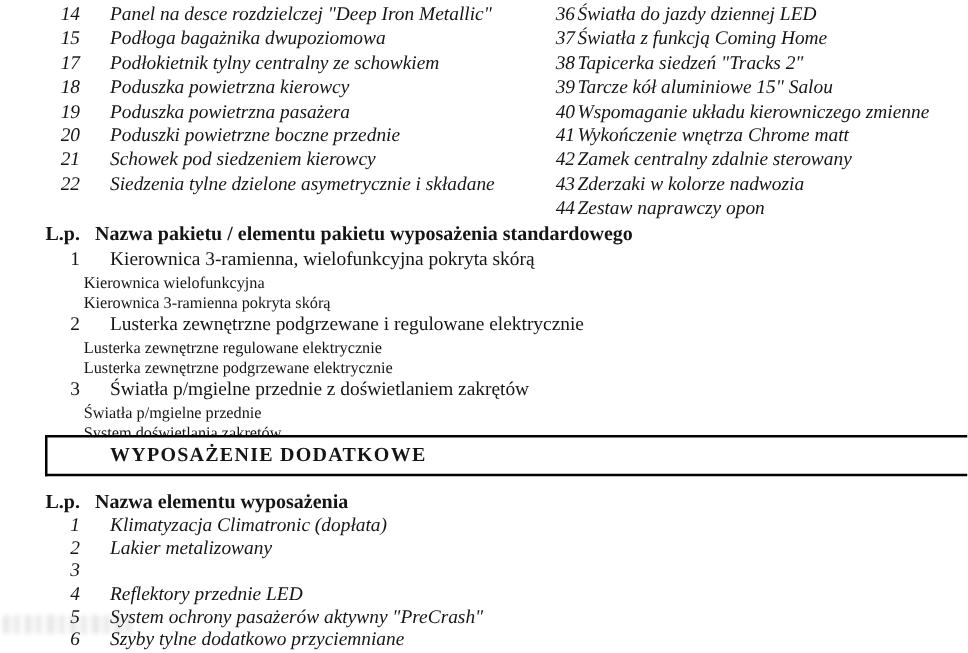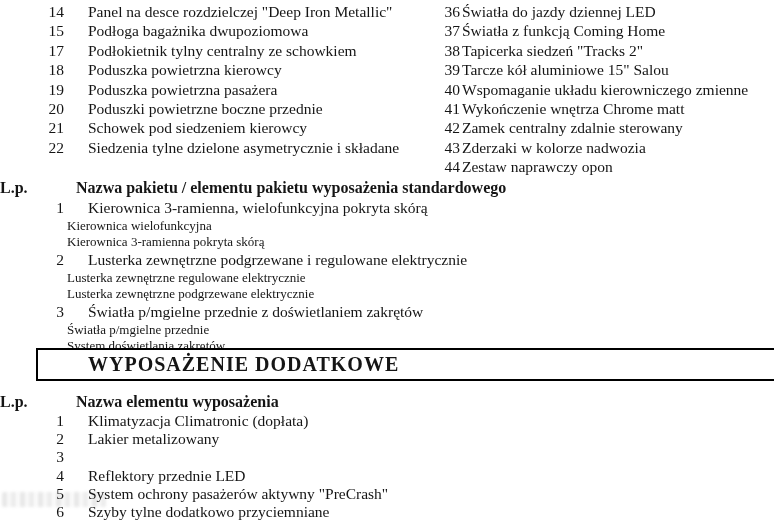--- a/index.html
+++ b/index.html
@@ -16,36 +16,37 @@
   .col { position: absolute; top: 2px; }
   .col-left  { left: 0;   width: 400px; }
   .col-right { left: 400px; width: 374px; }
   .row {
     display: flex;
     align-items: center;
     font-size: 15.5px;
     line-height: 19.4px;
     height: 19.4px;
     white-space: nowrap;
+    font-style: italic;
   }
   .row .num { flex: none; width: 64px; text-align: right; }
   .col-right .row .num { width: 60px; }
   .row .txt { margin-left: 24px; }
   .col-right .row .txt { margin-left: 2px; }
 
   
   .lp-header {
     display: flex;
     align-items: baseline;
     font-weight: bold;
     font-size: 16px;
     line-height: 21px;
     white-space: nowrap;
   }
-  .lp-label { flex: none; width: 64px; text-align: left; }
+  .lp-label { flex: none; width: 64px; text-align: right; }
   .lp-title { margin-left: 12px; }
 
   
   .pkg-section { position: absolute; top: 177px; left: 0; width: 774px; }
   .pkg-main {
     display: flex;
     align-items: baseline;
     font-size: 15.5px;
     line-height: 20px;
     white-space: nowrap;
@@ -61,21 +62,21 @@
     left: 36px;
     right: -6px;
     height: 29px;
     border: 2px solid #000;
     border-right: none;
     display: flex;
     align-items: center;
     background: #fff;
   }
   .add-title {
-    font-size: 20px;
+    font-size: 16px;
     font-weight: bold;
     letter-spacing: 1px;
     padding-left: 50px;
     white-space: nowrap;
   }
 
   
   .add-section { position: absolute; top: 391px; left: 0; width: 774px; }
   .add-section .row { font-size: 15.5px; line-height: 18.2px; height: 18.2px; }
 

